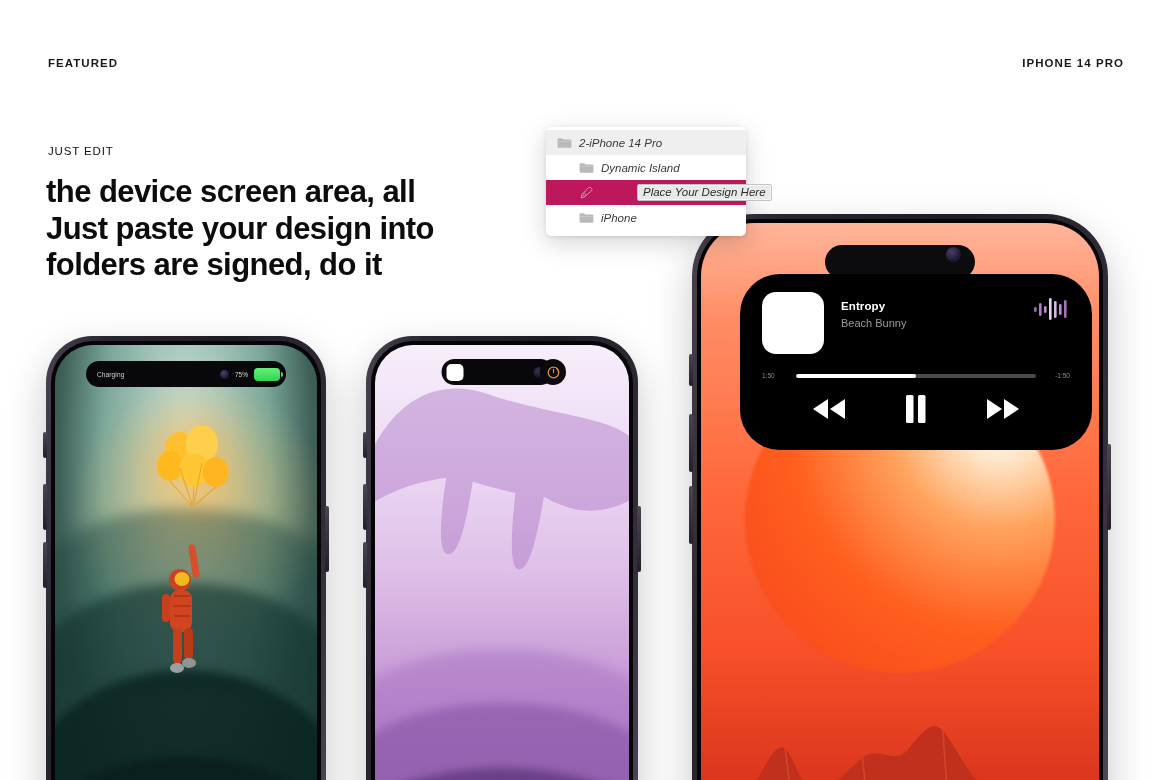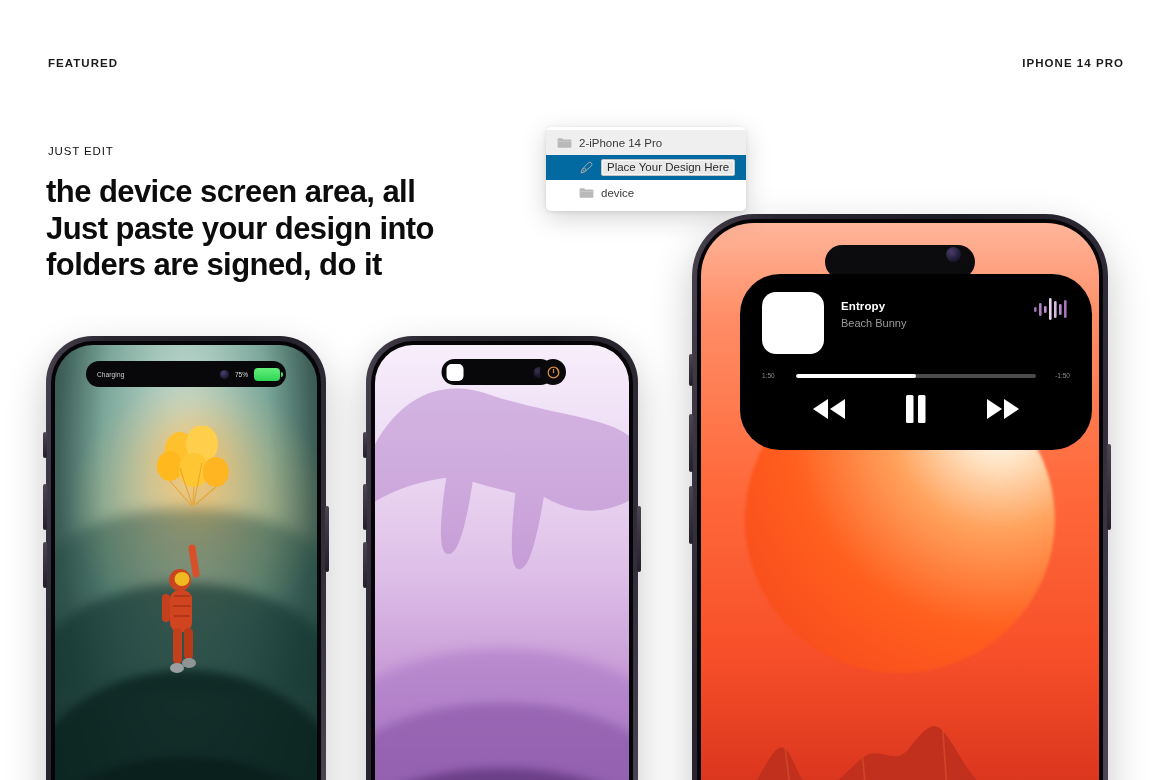--- a/index.html
+++ b/index.html
@@ -73,30 +73,30 @@
   .layer-row {
     display: flex;
     align-items: center;
     height: 25px;
     padding-left: 10px;
     font-size: 11.5px;
     color: #3d3d3d;
     white-space: nowrap;
   }
   .layer-row.shaded { background: #f0efef; }
-  .layer-row.selected { background: #0369a1; }
+  .layer-row.selected { background: #be185d; gap: 36px; }
   .layer-row .ico {
     width: 16px; height: 14px;
     flex: 0 0 16px;
     margin-right: 7px;
     display: flex; align-items: center; justify-content: center;
   }
   .layer-row .ico svg { display: block; }
   .layer-row.ind1 { padding-left: 32px; }
-  .layer-label { color: #3a3a3a; }
+  .layer-label { color: #3a3a3a; font-style: italic; }
   .layer-row.selected .layer-label {
     background: #e9e9e9;
     border: 1px solid #c3c3c3;
     border-radius: 2px;
     padding: 1px 5px 2px 5px;
     color: #2b2b2b;
     box-shadow: 0 0 0 1px rgba(255,255,255,0.6) inset;
   }
 
   
@@ -505,34 +505,43 @@
     <div id="layer-rows">
         <div class="layer-row shaded">
           <span class="ico">
             <svg width="15" height="12" viewBox="0 0 15 12">
               <path d="M0.6 2.2 a1 1 0 0 1 1-1 h3.4 l1.3 1.3 h7.1 a1 1 0 0 1 1 1 v6.3 a1 1 0 0 1-1 1 h-11.8 a1 1 0 0 1-1-1 Z" fill="#b9b9b9"></path>
               <path d="M0.6 4.1 h13.8 v0.7 h-13.8 Z" fill="#cdcdcd"></path>
             </svg>
           </span>
           <span class="layer-label">2-iPhone 14 Pro</span>
         </div>
+        <div class="layer-row ind1">
+          <span class="ico">
+            <svg width="15" height="12" viewBox="0 0 15 12">
+              <path d="M0.6 2.2 a1 1 0 0 1 1-1 h3.4 l1.3 1.3 h7.1 a1 1 0 0 1 1 1 v6.3 a1 1 0 0 1-1 1 h-11.8 a1 1 0 0 1-1-1 Z" fill="#b9b9b9"></path>
+              <path d="M0.6 4.1 h13.8 v0.7 h-13.8 Z" fill="#cdcdcd"></path>
+            </svg>
+          </span>
+          <span class="layer-label">Dynamic Island</span>
+        </div>
         <div class="layer-row ind1 selected">
           <span class="ico">
             <svg width="14" height="13" viewBox="0 0 14 13">
               <path d="M9.6 1.6 a2.2 2.2 0 0 1 2.9 3.2 L5.4 11 L2 12 L3 8.6 Z" fill="none" stroke="#a9a9a9" stroke-width="1"></path>
               <circle cx="5.2" cy="8.6" r="1.5" fill="none" stroke="#a9a9a9" stroke-width="0.9"></circle>
             </svg>
           </span>
           <span class="layer-label">Place Your Design Here</span>
         </div>
         <div class="layer-row ind1">
           <span class="ico">
             <svg width="15" height="12" viewBox="0 0 15 12">
               <path d="M0.6 2.2 a1 1 0 0 1 1-1 h3.4 l1.3 1.3 h7.1 a1 1 0 0 1 1 1 v6.3 a1 1 0 0 1-1 1 h-11.8 a1 1 0 0 1-1-1 Z" fill="#b9b9b9"></path>
               <path d="M0.6 4.1 h13.8 v0.7 h-13.8 Z" fill="#cdcdcd"></path>
             </svg>
           </span>
-          <span class="layer-label">device</span>
+          <span class="layer-label">iPhone</span>
         </div>
       </div>
   </div>
 
 </div>
 
 </body></html>

